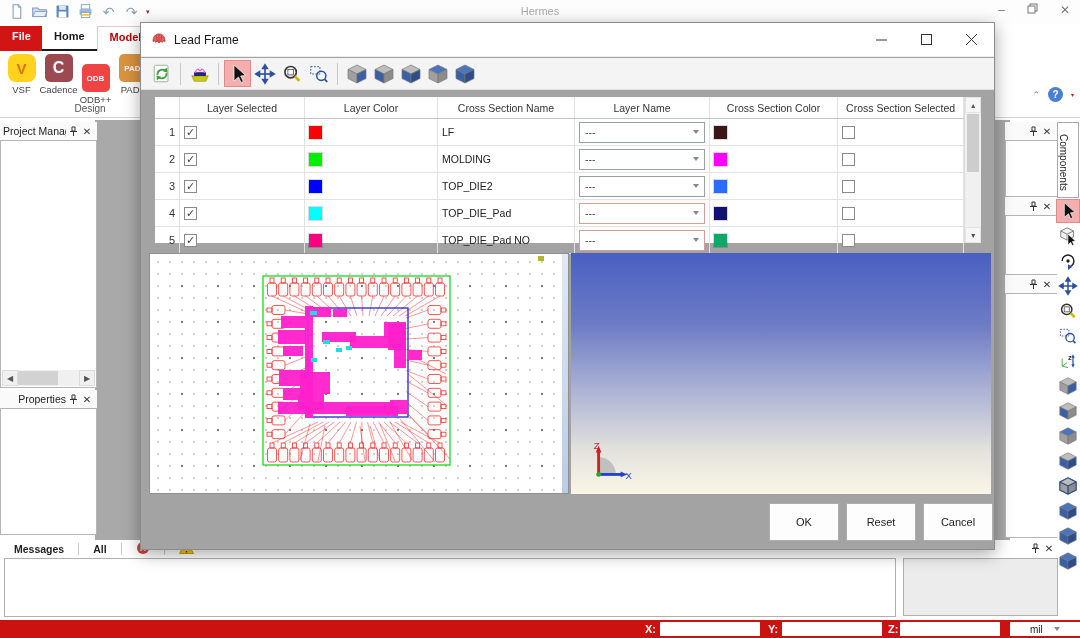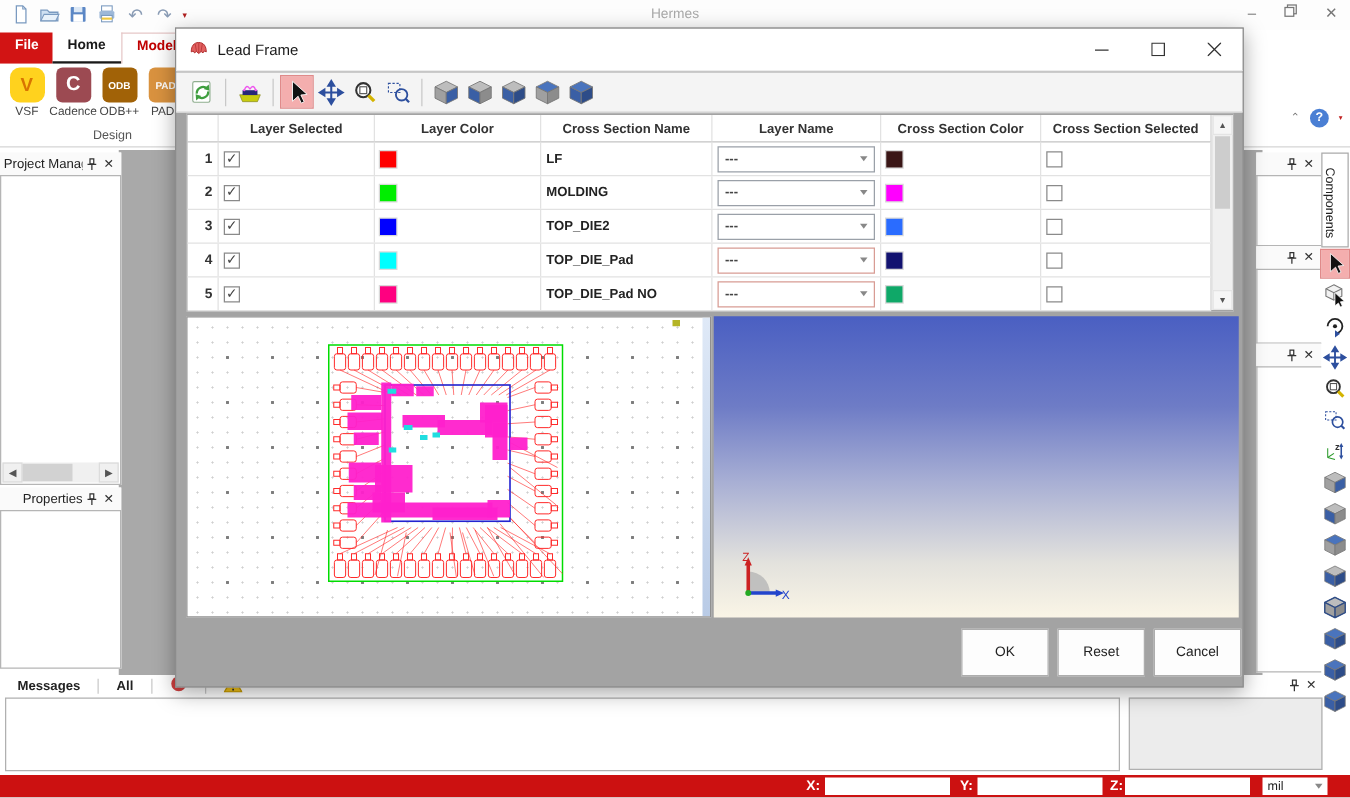--- a/index.html
+++ b/index.html
@@ -21,21 +21,21 @@
   .rtab { padding:4px 12px; font-size:11px; }
   .rtab.file { background:#d21414; color:#fff; font-weight:bold; width:42px; text-align:center; }
   .rtab.home { color:#1a1a1a; font-weight:bold; border-bottom:2px solid #1a1a1a; }
   .rtab.modeling { color:#c00000; font-weight:bold; border:1px solid #e6c8c8; border-bottom:none; }
   .ribbon { position:absolute; left:0; top:51px; width:1080px; height:67px; background:#fff; border-bottom:1px solid #d5d5d5; }
   .ritems { position:absolute; left:5px; top:3px; display:flex; gap:4px; }
   .ritem { width:33px; display:flex; flex-direction:column; align-items:center; gap:2px; }
   .rbadge { width:28px; height:28px; border-radius:5px; display:flex; align-items:center; justify-content:center; color:#fff; font-weight:bold; }
   .rbadge.vsf { background:#ffd21e; color:#d97400; font-size:15px; border-radius:8px; }
   .rbadge.cad { background:#9c4a52; font-size:16px; }
-  .rbadge.odb { background:#a16207; font-size:8px; }
+  .rbadge.odb { background:#ef4444; font-size:8px;margin-top:10px; }
   .rbadge.pad { background:#d9923f; font-size:8px; }
   .rlabel { font-size:9.5px; color:#444; }
   .design-label { position:absolute; left:30px; top:52px; width:120px; text-align:center; font-size:10px; color:#555; }
   .ribbon-right { position:absolute; right:6px; top:36px; display:flex; align-items:center; gap:8px; }
   .chev { color:#777; font-size:9px; }
   .helpq { width:15px; height:15px; border-radius:50%; background:#4a7fd4; color:#fff; font-size:10px; font-weight:bold; text-align:center; line-height:15px; }
   .help-caret { font-size:6px; color:#c02020; }
 
   
   .canvas { position:absolute; left:95px; top:120px; width:915px; height:420px; background:#a9a9a9; }
@@ -59,37 +59,37 @@
   
   .msg-row { position:absolute; left:0; top:540px; width:898px; height:17px; background:#fff; display:flex; align-items:center; font-size:10.5px; }
   .msg-item { padding:0 14px; font-weight:bold; color:#222; }
   .msg-sep { width:1px; height:12px; background:#c9c9c9; }
   .msg-body { position:absolute; left:4px; top:558px; width:892px; height:59px; background:#fff; border:1px solid #b0b0b0; }
   .br-panel-head { position:absolute; left:900px; top:540px; width:160px; height:17px; background:#fff; display:flex; justify-content:flex-end; align-items:center; padding-right:4px; }
   .br-panel-body { position:absolute; left:903px; top:558px; width:155px; height:58px; background:#ececec; border:1px solid #b0b0b0; }
   .redbar { position:absolute; left:0; top:620px; width:1080px; height:18px; background:#cc1111; z-index:20; }
   .redbar .clabel { position:absolute; top:3px; color:#fff; font-weight:bold; font-size:11px; }
   .redbar input { position:absolute; top:2px; height:14px; width:100px; border:none; background:#fff; font-size:10px; padding:0 3px; }
-  .unit-dd { position:absolute; top:2px; left:1010px; width:52px; height:14px; background:#fff; font-size:10px; padding:0 4px; display:flex; align-items:center; justify-content:space-between; color:#222; }
+  .unit-dd { position:absolute; top:2px; left:1010px; width:70px; height:14px; background:#fff; font-size:10px; padding:0 20px; display:flex; align-items:center; justify-content:space-between; color:#222; }
   .dd-caret { width:0; height:0; border-left:3px solid transparent; border-right:3px solid transparent; border-top:4px solid #888; }
 
   
   .dialog { position:absolute; left:140px; top:22px; width:855px; height:528px; background:#a3a3a3; border:1px solid #8c8c8c; box-shadow:0 4px 16px rgba(0,0,0,.35); z-index:10; }
   .dlg-titlebar { position:absolute; left:0; top:0; width:100%; height:34px; background:#fff; display:flex; align-items:center; border-bottom:1px solid #ececec; }
   .dlg-icon { margin-left:10px; width:16px; height:16px; }
   .dlg-title { margin-left:7px; font-size:12px; color:#1a1a1a; }
   .dlg-ctrls { position:absolute; right:0; top:0; height:34px; display:flex; }
   .dlg-cbtn { width:45px; height:33px; display:flex; align-items:center; justify-content:center; color:#333; }
   .dlg-toolbar { position:absolute; left:0; top:35px; width:100%; height:32px; background:#f4f4f4; border-bottom:1px solid #ddd; display:flex; align-items:center; padding-left:8px; gap:2px; }
   .ticon { width:25px; height:25px; display:flex; align-items:center; justify-content:center; }
   .ticon svg { width:22px; height:22px; }
   .tsep { width:1px; height:22px; background:#c8c8c8; margin:0 4px; }
 
   
-  .ltable { position:absolute; left:8px; top:68px; width:838px; height:158px; background:#fff; border:1px solid #a3a3a3; display:flex;font-weight:bold; }
+  .ltable { position:absolute; left:8px; top:68px; width:838px; height:158px; background:#fff; border:6px solid #a3a3a3; display:flex; }
   .tgrid { width:821px; }
   .trow { display:grid; grid-template-columns:25px 125px 133px 137px 135px 128px 1fr; height:27px; border-bottom:1px solid #e2e2e2; align-items:center; }
   .trow.thead { height:22px; border-bottom:1px solid #c4c4c4; }
   .tcell { height:100%; display:flex; align-items:center; padding:0 4px; border-right:1px solid #e2e2e2; overflow:hidden; }
   .thead .tcell { justify-content:center; color:#333; font-size:10.5px; }
   .rownum { justify-content:flex-end; color:#333; }
   .cb { width:13px; height:13px; border:1px solid #8a8a8a; background:#fff; font-size:11px; line-height:11px; color:#444; text-align:center; }
   .cb.on::after { content:"✓"; }
   .swatch { width:13px; height:13px; outline:1px solid rgba(0,0,0,.15); }
   .lname { font-size:10.5px; color:#222; }

